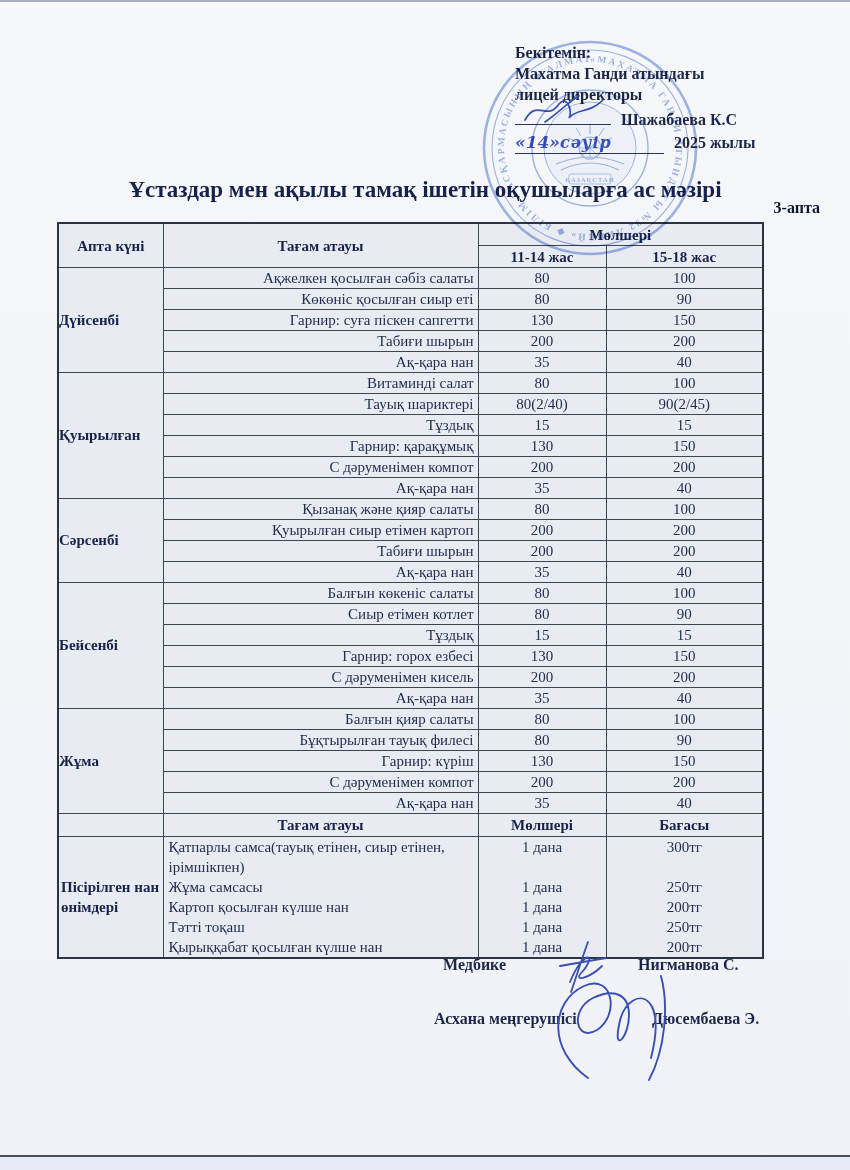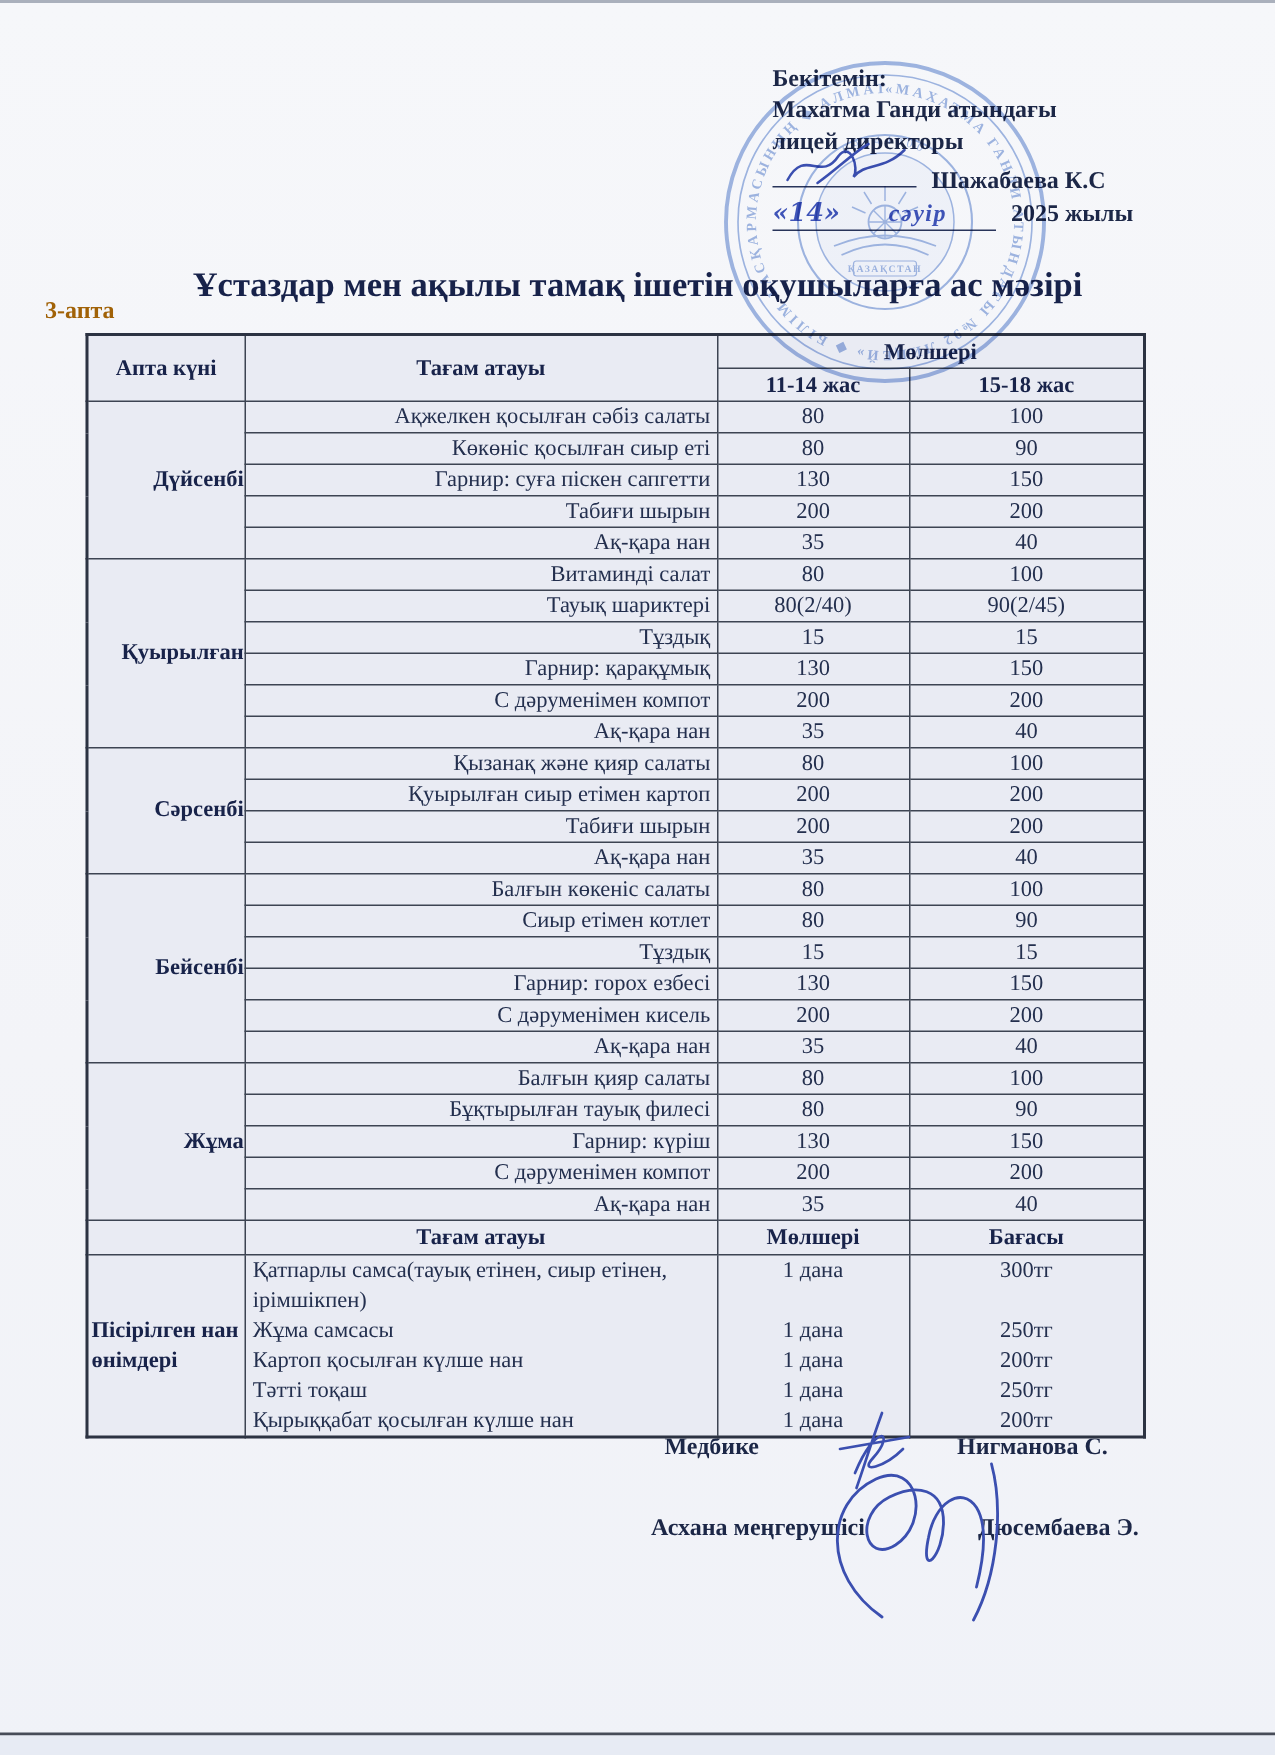--- a/index.html
+++ b/index.html
@@ -14,44 +14,44 @@
   
   .approval{position:absolute;left:515px;top:42px;width:310px;z-index:4;
             font-weight:bold;font-size:16px;line-height:21px;color:#1c2747;}
   .sig-line{position:relative;margin-top:1px;height:24px;white-space:nowrap;}
   .u-line{display:inline-block;border-bottom:1.4px solid #28345a;vertical-align:baseline;}
   .u-sig{width:96px;height:18px;position:relative;}
   .sig-svg{position:absolute;left:0;top:-16px;overflow:visible;}
   .date-line{position:relative;margin-top:2px;height:24px;white-space:nowrap;}
   .hand{font-style:italic;color:#3f54b8;font-family:"DejaVu Serif",serif;}
   .hand-day{display:inline-block;min-width:40px;text-align:center;border-bottom:1.4px solid #28345a;font-size:17px;}
-  .hand-month{display:inline-block;min-width:104px;text-align:center;border-bottom:1.4px solid #28345a;font-size:16px;letter-spacing:1px;font-family:Liberation Serif, serif;}
+  .hand-month{display:inline-block;min-width:104px;text-align:left;border-bottom:1.4px solid #28345a;font-size:16px;letter-spacing:1px;}
   .date-year{margin-left:10px;}
   .after-sig{margin-left:10px;}
 
   
   .title{position:absolute;left:30px;top:177px;width:790px;text-align:center;z-index:4;
          font-weight:bold;font-size:23px;color:#17224a;}
-  .subtitle{position:absolute;left:30px;top:199px;width:790px;text-align:left;z-index:4;
-         font-weight:bold;font-size:16px;color:#a16207;}
+  .subtitle{position:absolute;left:30px;top:199px;width:790px;text-align:right;z-index:4;
+         font-weight:bold;font-size:16px;color:#0f172a;}
 
   
   .stamp{position:absolute;left:478px;top:36px;width:224px;height:224px;z-index:6;
          opacity:.52;mix-blend-mode:multiply;pointer-events:none;}
 
   
   .menu-table-wrap{position:absolute;left:57px;top:222px;z-index:5;}
   table{border-collapse:collapse;table-layout:fixed;width:705px;background:#e9ebf3;}
   td,th{border:1px solid #3d4452;color:#232f4e;font-size:15px;overflow:hidden;}
   table{border:2px solid #2c3342;}
   th{font-weight:bold;color:#18234a;text-align:center;padding:0 2px;height:21px;line-height:20px;}
   .menu-row td{height:20px;line-height:19px;padding:0;}
   .dish-cell{text-align:right;padding:0 4px 0 5px !important;}
   .num-cell{text-align:center;}
-  .day-cell{font-weight:bold;text-align:right;color:#18234a;}
+  .day-cell{font-weight:bold;text-align:left;color:#18234a;}
   .sec2-head td{height:20px;line-height:19px;font-weight:bold;text-align:center;color:#18234a;}
   .bakery-cat{font-weight:bold;text-align:left;vertical-align:middle;padding:0 2px !important;color:#18234a;line-height:20px;}
   .bk-col{vertical-align:top;padding:0 !important;}
   .bk-line{height:20px;line-height:20px;}
   .bk-line.tall{height:40px;}
   .bk-dish{padding:0 4px 0 5px;}
   .bk-center .bk-line{text-align:center;}
 
   
   .footer-row{position:absolute;z-index:4;font-weight:bold;font-size:16px;color:#1c2747;white-space:nowrap;}

